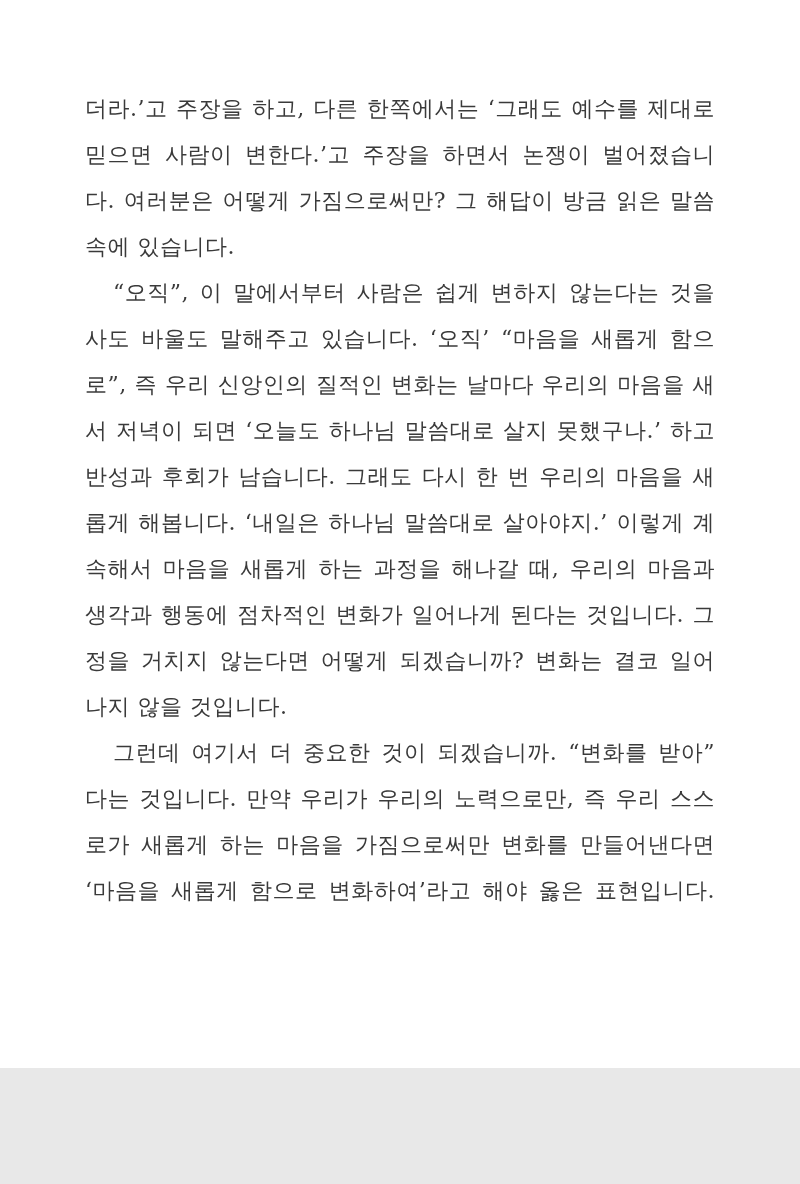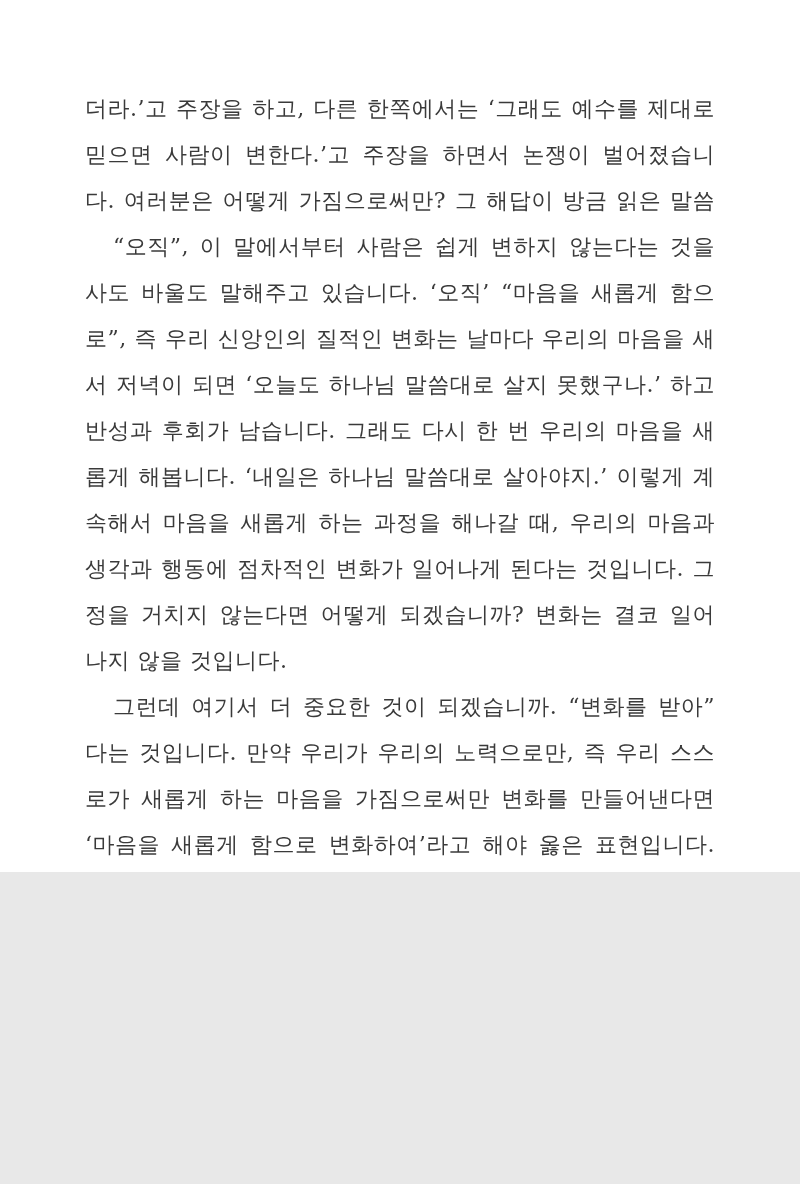--- a/index.html
+++ b/index.html
@@ -1,19 +1,19 @@
 <!DOCTYPE html>
 <html style="--accent: #2b7cc0;"><head>
 <meta charset="utf-8">
 <style>
   html, body { margin: 0; padding: 0; background: #e8e8e8; }
   .page {
     position: relative;
     width: 800px;
-    height: 872px;
+    height: 1068px;
     margin: 0 auto;
     background: #ffffff;
     overflow: hidden;
   }
   .text-block {
     position: absolute;
     left: 85px;
     top: 86px;
     width: 630px;
     font-family: "DejaVu Serif", "Liberation Serif", serif;
@@ -63,20 +63,21 @@
 <body>
 
 <div class="page">
 
   <div class="text-block">
 
     <p class="para">
       <span class="line">더라.’고 주장을 하고, 다른 한쪽에서는 ‘그래도 예수를 제대로</span>
       <span class="line">믿으면 사람이 변한다.’고 주장을 하면서 논쟁이 벌어졌습니</span>
       <span class="line">다. 여러분은 어떻게 가짐으로써만? 그 해답이 방금 읽은 말씀</span>
+      <span class="line para-end">속에 있습니다.</span>
     </p>
 
     <p class="para indent">
       <span class="line">“오직”, 이 말에서부터 사람은 쉽게 변하지 않는다는 것을</span>
       <span class="line">사도 바울도 말해주고 있습니다. ‘오직’ “마음을 새롭게 함으</span>
       <span class="line">로”, 즉 우리 신앙인의 질적인 변화는 날마다 우리의 마음을 새</span>
       <span class="line">서 저녁이 되면 ‘오늘도 하나님 말씀대로 살지 못했구나.’ 하고</span>
       <span class="line">반성과 후회가 남습니다. 그래도 다시 한 번 우리의 마음을 새</span>
       <span class="line">롭게 해봅니다. ‘내일은 하나님 말씀대로 살아야지.’ 이렇게 계</span>
       <span class="line">속해서 마음을 새롭게 하는 과정을 해나갈 때, 우리의 마음과</span>

